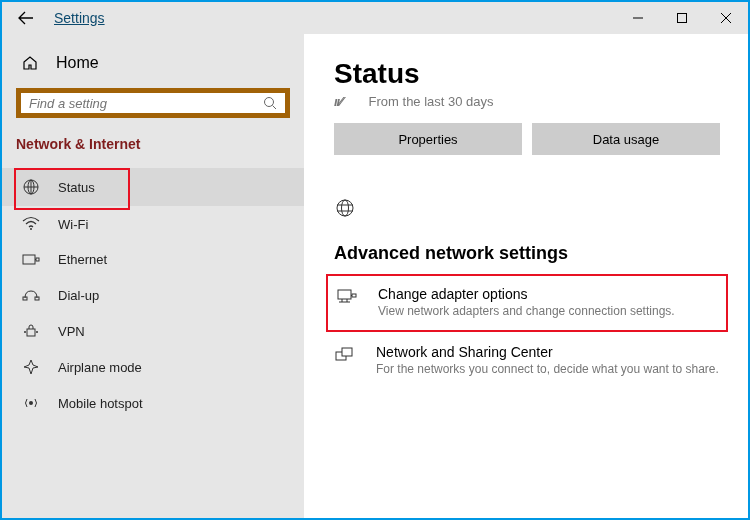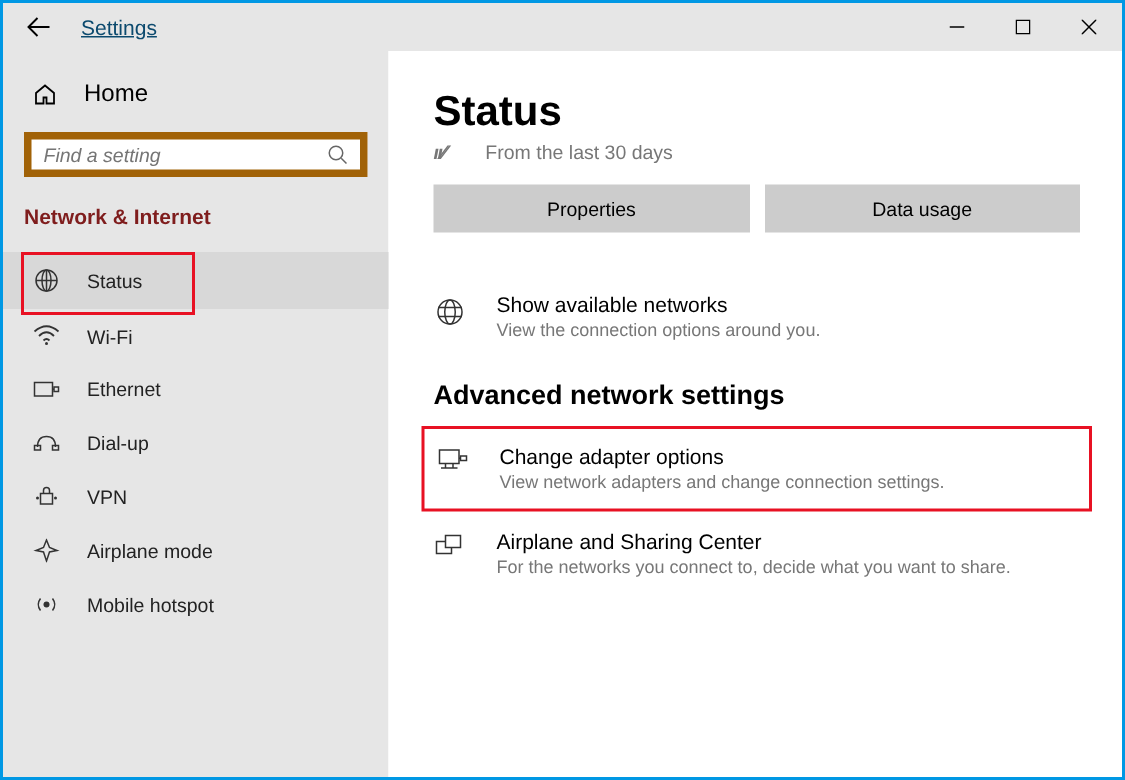--- a/index.html
+++ b/index.html
@@ -6,21 +6,21 @@
     body { width: 750px; height: 520px; border: 2px solid #0098e4; background: #fff; overflow: hidden; }
     
     .titlebar { height: 32px; display: flex; align-items: center; background: #e6e6e6; }
     .tb-back { width: 48px; height: 32px; display: flex; align-items: center; justify-content: center; font-size: 16px; cursor: pointer; }
     .tb-title { flex: 1; font-size: 14px; color: #0c4a6e; padding-left: 4px; text-decoration: underline; }
     .tb-controls { display: flex; }
     .tb-btn { width: 44px; height: 32px; display: flex; align-items: center; justify-content: center; cursor: pointer; font-family: "Segoe MDL2 Assets", sans-serif; font-size: 10px; }
     
     .content { display: flex; height: calc(100% - 32px); }
     
-    .sidebar { width: 257px; background: #e6e6e6; padding: 12px 0; }
+    .sidebar { width: 302px; background: #e6e6e6; padding: 12px 0; }
     .sb-home { display: flex; align-items: center; gap: 16px; padding: 8px 20px; margin-bottom: 8px; cursor: pointer; }
     .sb-home .icon { width: 18px; text-align: center; }
     .sb-search { margin: 0 14px 18px 14px; border: 5px solid #a16207; background: #fff; height: 30px; display: flex; align-items: center; padding: 0 8px; }
     .sb-search input { border: none; outline: none; flex: 1; font-size: 13px; background: transparent; font-style: italic; color: #555; }
     .sb-search .search-icon { color: #555; font-size: 14px; }
     .sb-section { padding: 0 30px 16px 14px; font-weight: 600; font-size: 14px; color: #7f1d1d; }
     .sb-item { display: flex; align-items: center; gap: 18px; padding: 10px 20px; cursor: pointer; font-size: 13px; color: #222; }
     .sb-item .icon { width: 18px; text-align: center; color: #333; }
     .sb-item.selected { background: #d8d8d8; }
     .sb-hl { position: relative; }
@@ -186,24 +186,20 @@
 
     <div class="option">
       <div class="oicon">
         <svg width="22" height="22" viewBox="0 0 22 22">
             <circle cx="11" cy="11" r="8" stroke="#333" fill="none"></circle>
             <ellipse cx="11" cy="11" rx="3.5" ry="8" stroke="#333" fill="none"></ellipse>
             <line x1="3" y1="8" x2="19" y2="8" stroke="#333"></line>
             <line x1="3" y1="14" x2="19" y2="14" stroke="#333"></line>
           </svg>
       </div>
-      <div class="otext">
-        <div class="otitle">Show available networks</div>
-        <div class="odesc">View the connection options around you.</div>
-      </div>
     </div>
 
     <h2>Advanced network settings</h2>
 
     <div class="option hl-red">
       <div class="oicon">
         <svg width="22" height="20" viewBox="0 0 22 20">
             <rect x="2" y="2" width="13" height="9" stroke="#333" fill="none"></rect>
             <line x1="6" y1="11" x2="6" y2="14" stroke="#333"></line>
             <line x1="11" y1="11" x2="11" y2="14" stroke="#333"></line>
@@ -219,19 +215,19 @@
     </div>
 
     <div class="option">
       <div class="oicon">
         <svg width="22" height="20" viewBox="0 0 22 20">
             <rect x="2" y="6" width="10" height="8" stroke="#333" fill="none"></rect>
             <rect x="8" y="2" width="10" height="8" stroke="#333" fill="#fff"></rect>
           </svg>
       </div>
       <div class="otext">
-        <div class="otitle">Airplane and Sharing Center</div>
+        <div class="otitle">Network and Sharing Center</div>
         <div class="odesc">For the networks you connect to, decide what you want to share.</div>
       </div>
     </div>
 
   </div>
 </div>
 
 </body></html>

